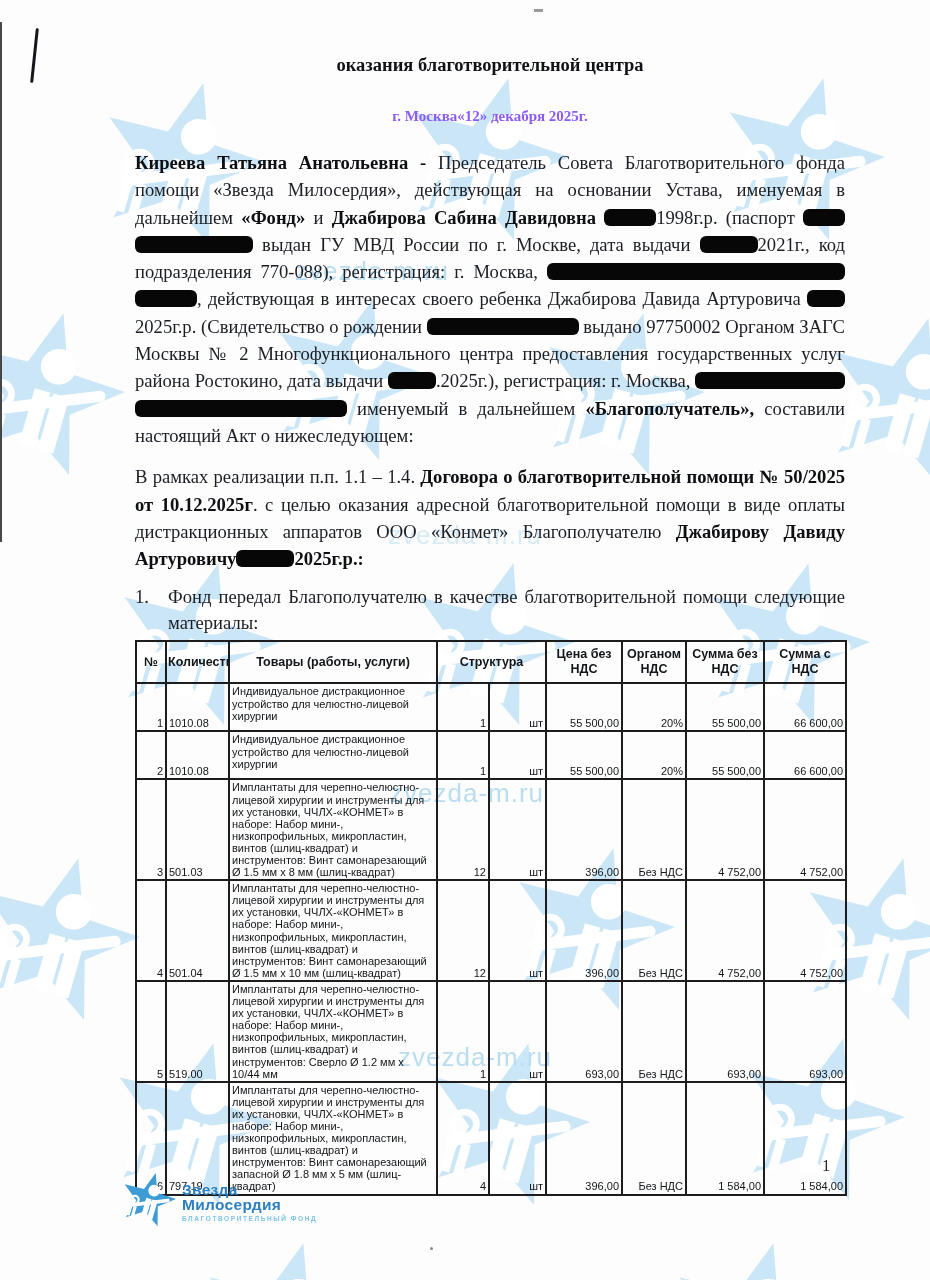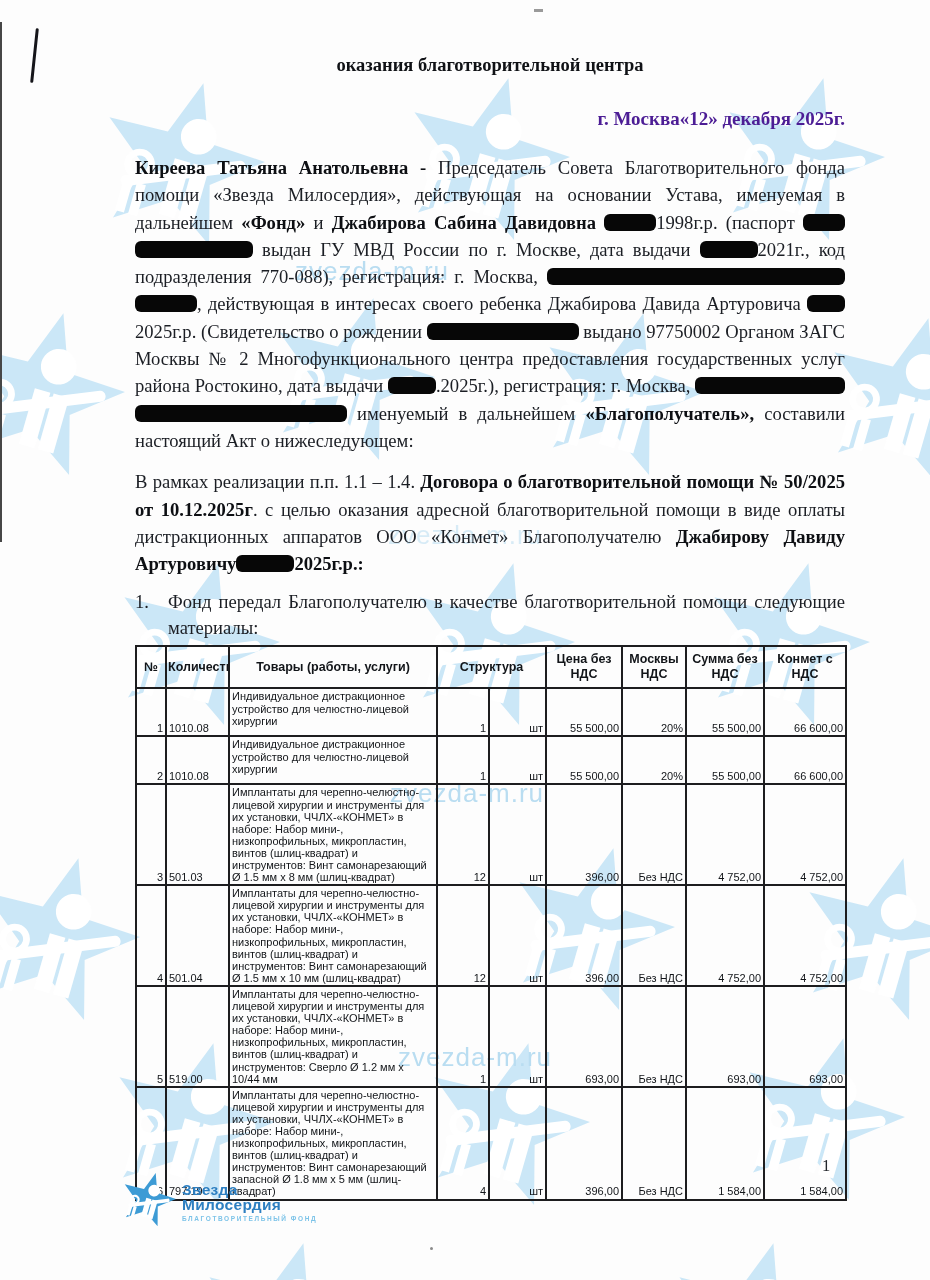--- a/index.html
+++ b/index.html
@@ -23,21 +23,21 @@
   .edge-line{position:absolute;left:0;top:22px;width:2px;height:520px;background:#474747;z-index:2;}
   .pen-mark{position:absolute;left:33px;top:28px;width:3px;height:55px;background:#15151a;
     transform:rotate(6deg);border-radius:2px;z-index:2;}
   .dash-mark{position:absolute;left:534px;top:9px;width:9px;height:3px;background:#9a9a9a;z-index:2;}
   .dot-mark{position:absolute;left:430px;top:1247px;width:3px;height:3px;background:#8b8b8b;border-radius:50%;z-index:2;}
 
   
   .content{position:relative;z-index:1;padding:50px 85px 0 135px;}
   .doc-title{text-align:center;font-weight:bold;font-size:20px;line-height:24px;color:#101216;}
   .doc-subtitle{text-align:center;font-weight:bold;font-size:18.5px;line-height:22px;margin-top:4px;color:#101216;}
-  .city-row{display:flex;justify-content:flex-end;font-weight:bold;font-size:19px;margin-top:32px;color:#4c1d95;}
+  .city-row{display:flex;justify-content:center;font-weight:bold;font-size:15px;margin-top:32px;color:#8b5cf6;}
   .para{margin:0;text-align:justify;font-size:18.6px;line-height:27.3px;}
   .para.p1{margin-top:24px;}
   .para.p2{margin-top:14px;}
   .b{font-weight:bold;color:#0d0f13;}
   .redact{display:inline-block;background:#070707;height:17px;border-radius:6px;vertical-align:-2px;}
   .list-item{display:flex;margin-top:12px;font-size:18.6px;line-height:26px;}
   .list-num{width:33px;flex:none;}
   .list-text{flex:1;text-align:justify;}
 
   
@@ -181,23 +181,23 @@
           <col style="width:78px">
           <col style="width:82px">
       </colgroup>
       <thead>
         <tr>
           <th>№</th>
           <th>Количество</th>
           <th>Товары (работы, услуги)</th>
           <th colspan="2">Структура</th>
           <th>Цена без НДС</th>
-          <th>Москвы НДС</th>
+          <th>Органом НДС</th>
           <th>Сумма без НДС</th>
-          <th>Конмет с НДС</th>
+          <th>Сумма с НДС</th>
         </tr>
       </thead>
       <tbody id="goods-body">
           <tr class="r-small">
             <td class="c-num">1</td>
             <td class="c-code">1010.08</td>
             <td class="c-desc">Индивидуальное дистракционное устройство для челюстно-лицевой хирургии</td>
             <td class="c-val">1</td>
             <td class="c-val">шт</td>
             <td class="c-val">55 500,00</td>

